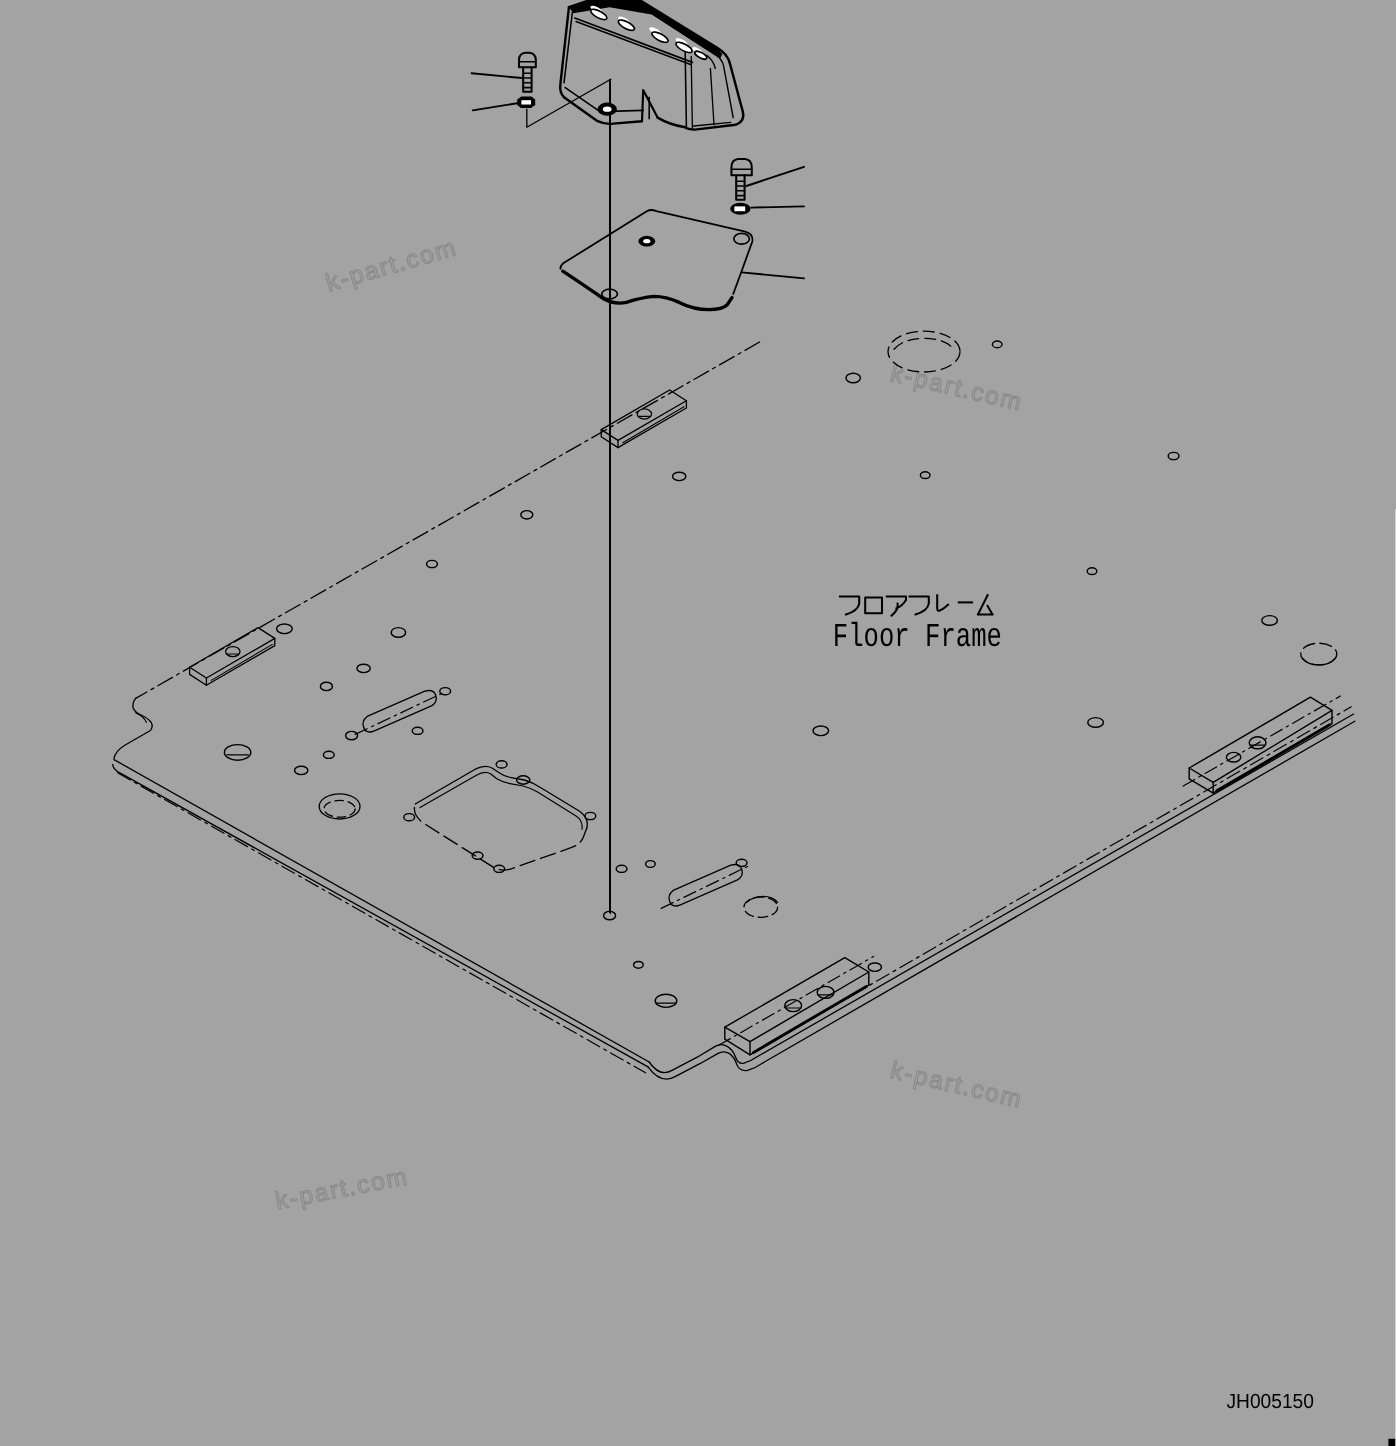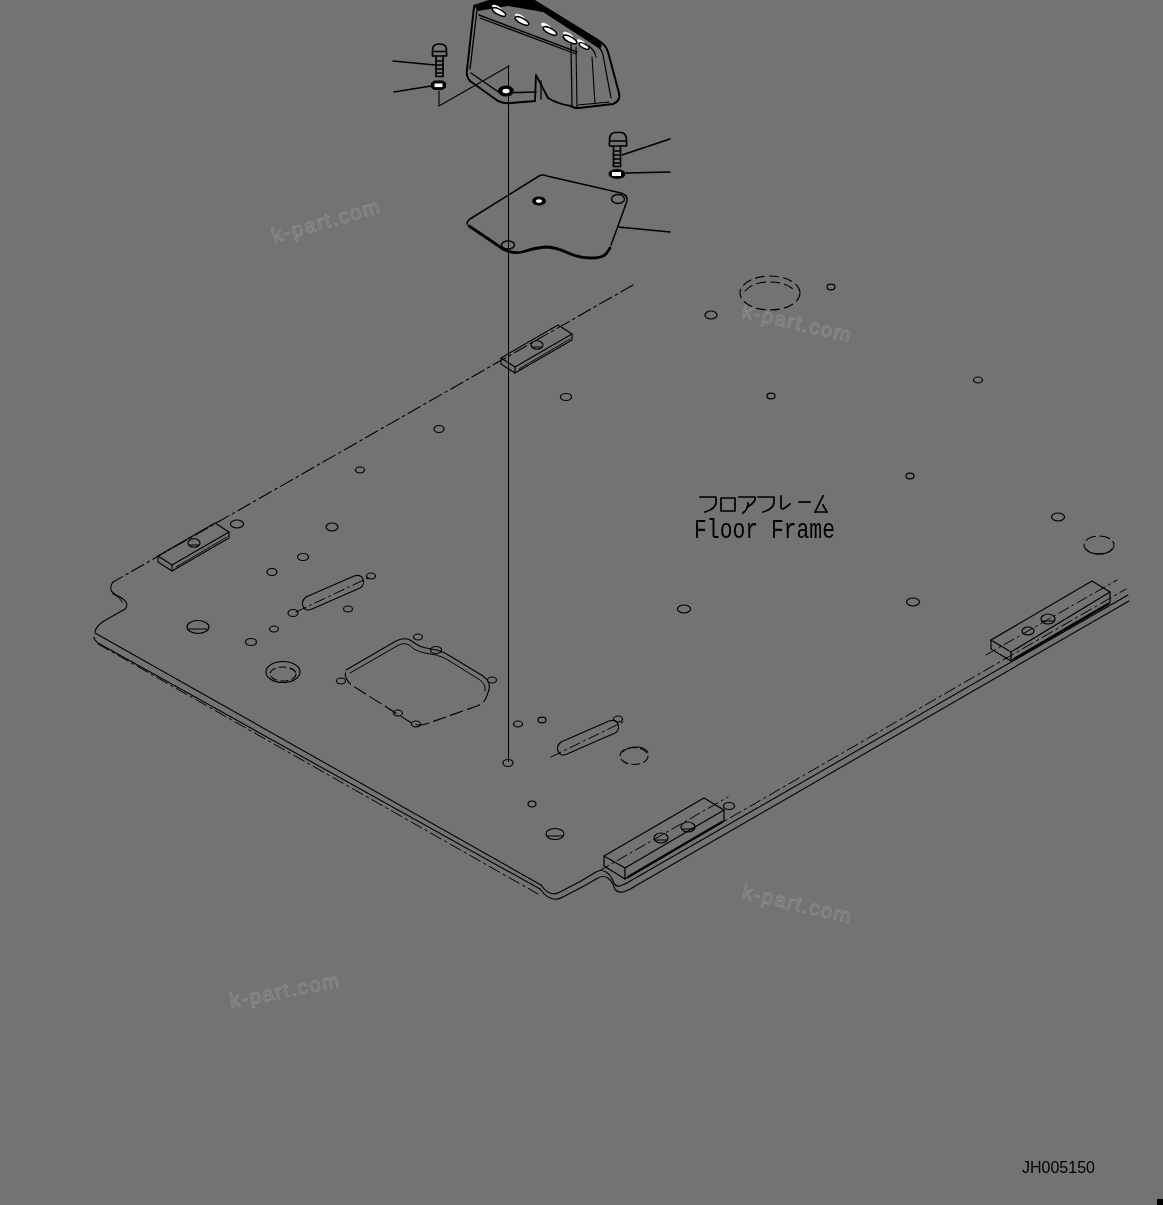--- a/index.html
+++ b/index.html
@@ -1,16 +1,16 @@
 <!DOCTYPE html>
 <html><head>
 <meta charset="utf-8">
 <style>
   html,body{margin:0;padding:0;background:#fff;}
-  #page{position:relative;width:1163px;height:1205px;background:#737373;overflow:hidden;}
+  #page{position:relative;width:1163px;height:1205px;background:#a3a3a3;overflow:hidden;}
   svg{position:absolute;left:0;top:0;}
 </style>
 </head>
 <body>
 <div id="page">
 <svg width="1163" height="1205" viewBox="0 0 1163 1205" fill="none" stroke="#000" stroke-width="1.3" stroke-linecap="round" stroke-linejoin="round">
 
 <g fill="none" stroke="#8a8a8a" stroke-width="1" font-size="20.5px" font-family="Liberation Sans, sans-serif">
   <text x="274" y="243" textLength="111" lengthAdjust="spacing" transform="rotate(-16 274 243)">k-part.com</text>
   <text x="741" y="317" textLength="111" lengthAdjust="spacing" transform="rotate(13 741 317)">k-part.com</text>

